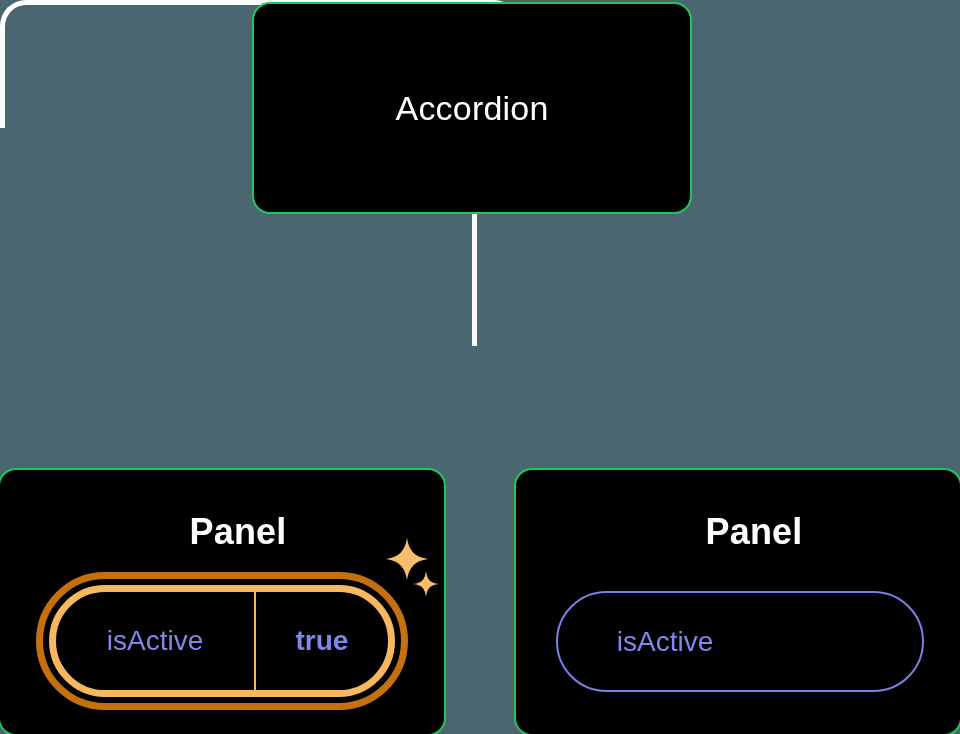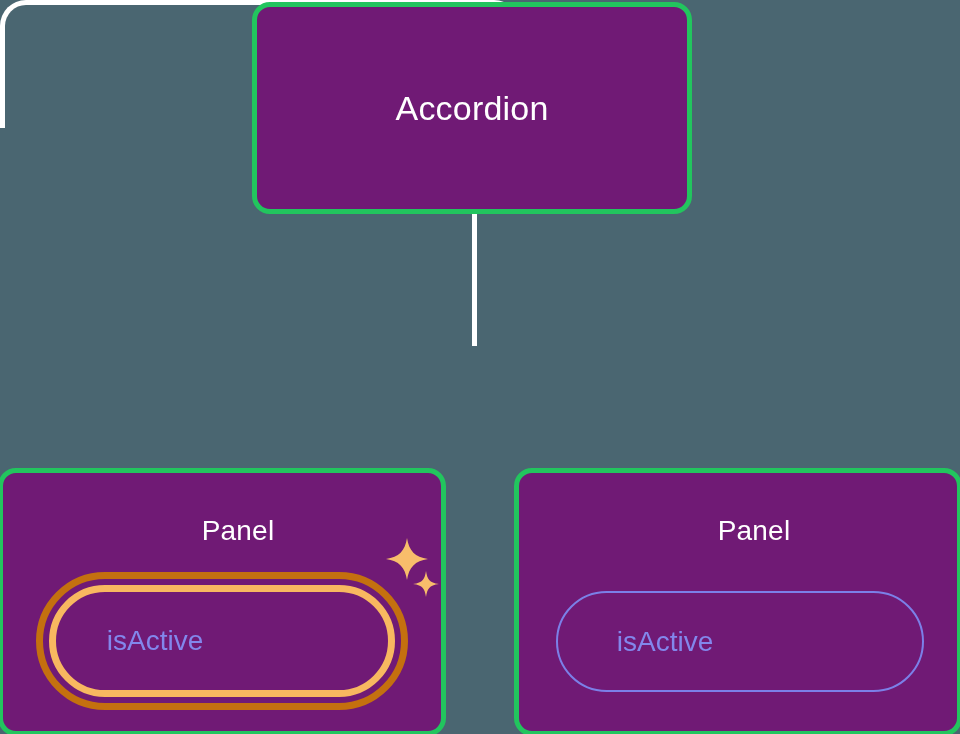--- a/index.html
+++ b/index.html
@@ -40,22 +40,22 @@
     border-left: 5px solid #ffffff;
     border-right: 5px solid #ffffff;
     border-top-left-radius: 26px;
     border-top-right-radius: 26px;
     box-sizing: border-box;
   }
 
   
   .node {
     position: absolute;
-    background: #701a75;
-    border: 5px solid #22c55e;
+    background: #000000;
+    border: 2px solid #22c55e;
     border-radius: 18px;
     box-sizing: border-box;
   }
   .node-root {
     left: 252px;
     top: 2px;
     width: 440px;
     height: 212px;
     display: flex;
     align-items: center;
@@ -75,22 +75,22 @@
     display: flex;
     flex-direction: column;
     align-items: center;
     padding-top: 44px;
   }
   .panel-left  { left: -2px; }
   .panel-right { left: 514px; }
 
   .node-title-panel {
     color: #ffffff;
-    font-size: 28px;
-    font-weight: 400;
+    font-size: 36px;
+    font-weight: 700;
     letter-spacing: 0.2px;
     line-height: 1;
     margin-left: 32px;
   }
 
   
   .pill {
     position: absolute;
     display: flex;
     align-items: stretch;
@@ -175,20 +175,21 @@
     <span class="node-title-root">Accordion</span>
   </div>
 
   <div class="node node-panel panel-left">
     <span class="node-title-panel">Panel</span>
   </div>
 
   <div class="pill pill-highlight">
     <div class="pill-highlight-inner">
       <div class="pill-cell pill-key">isActive</div>
+      <div class="pill-cell pill-value">true</div>
     </div>
   </div>
 
   <svg class="sparkle sparkle-big" viewBox="0 0 42 42">
     <path d="M21 0 C23 13 29 19 42 21 C29 23 23 29 21 42 C19 29 13 23 0 21 C13 19 19 13 21 0 Z" fill="#f8bd6b"></path>
   </svg>
   <svg class="sparkle sparkle-small" viewBox="0 0 26 26">
     <path d="M13 0 C14.3 8 16 11.7 26 13 C16 14.3 14.3 18 13 26 C11.7 18 10 14.3 0 13 C10 11.7 11.7 8 13 0 Z" fill="#f8bd6b"></path>
   </svg>
 

